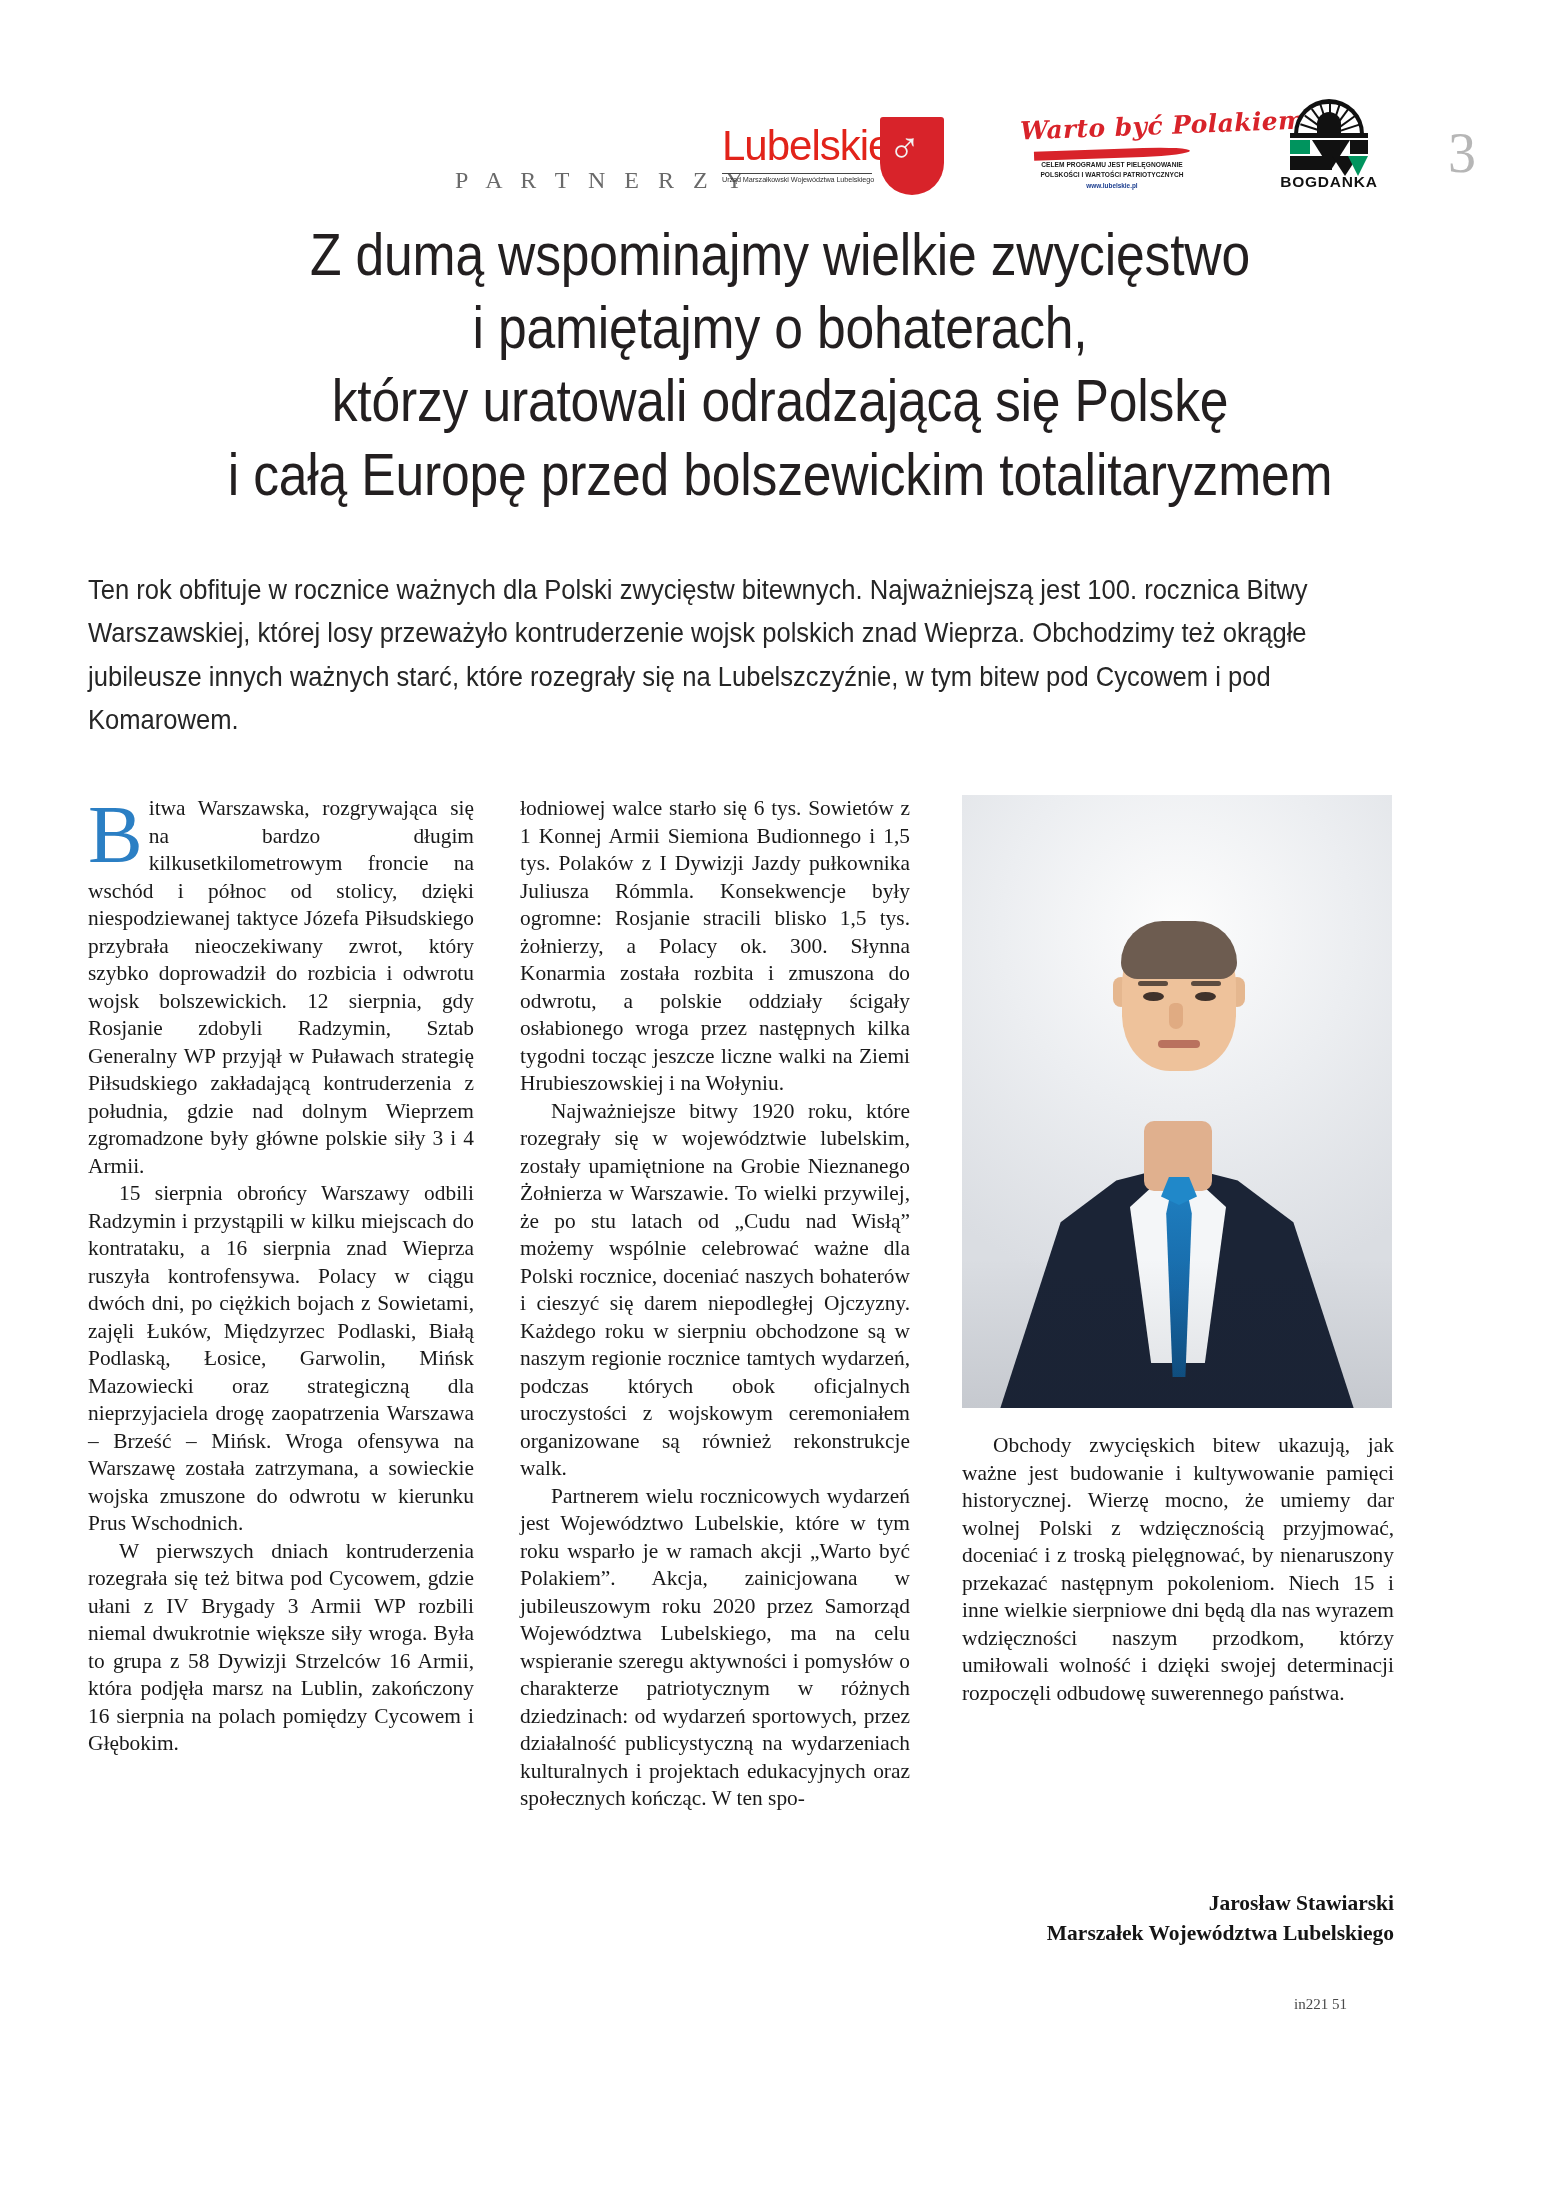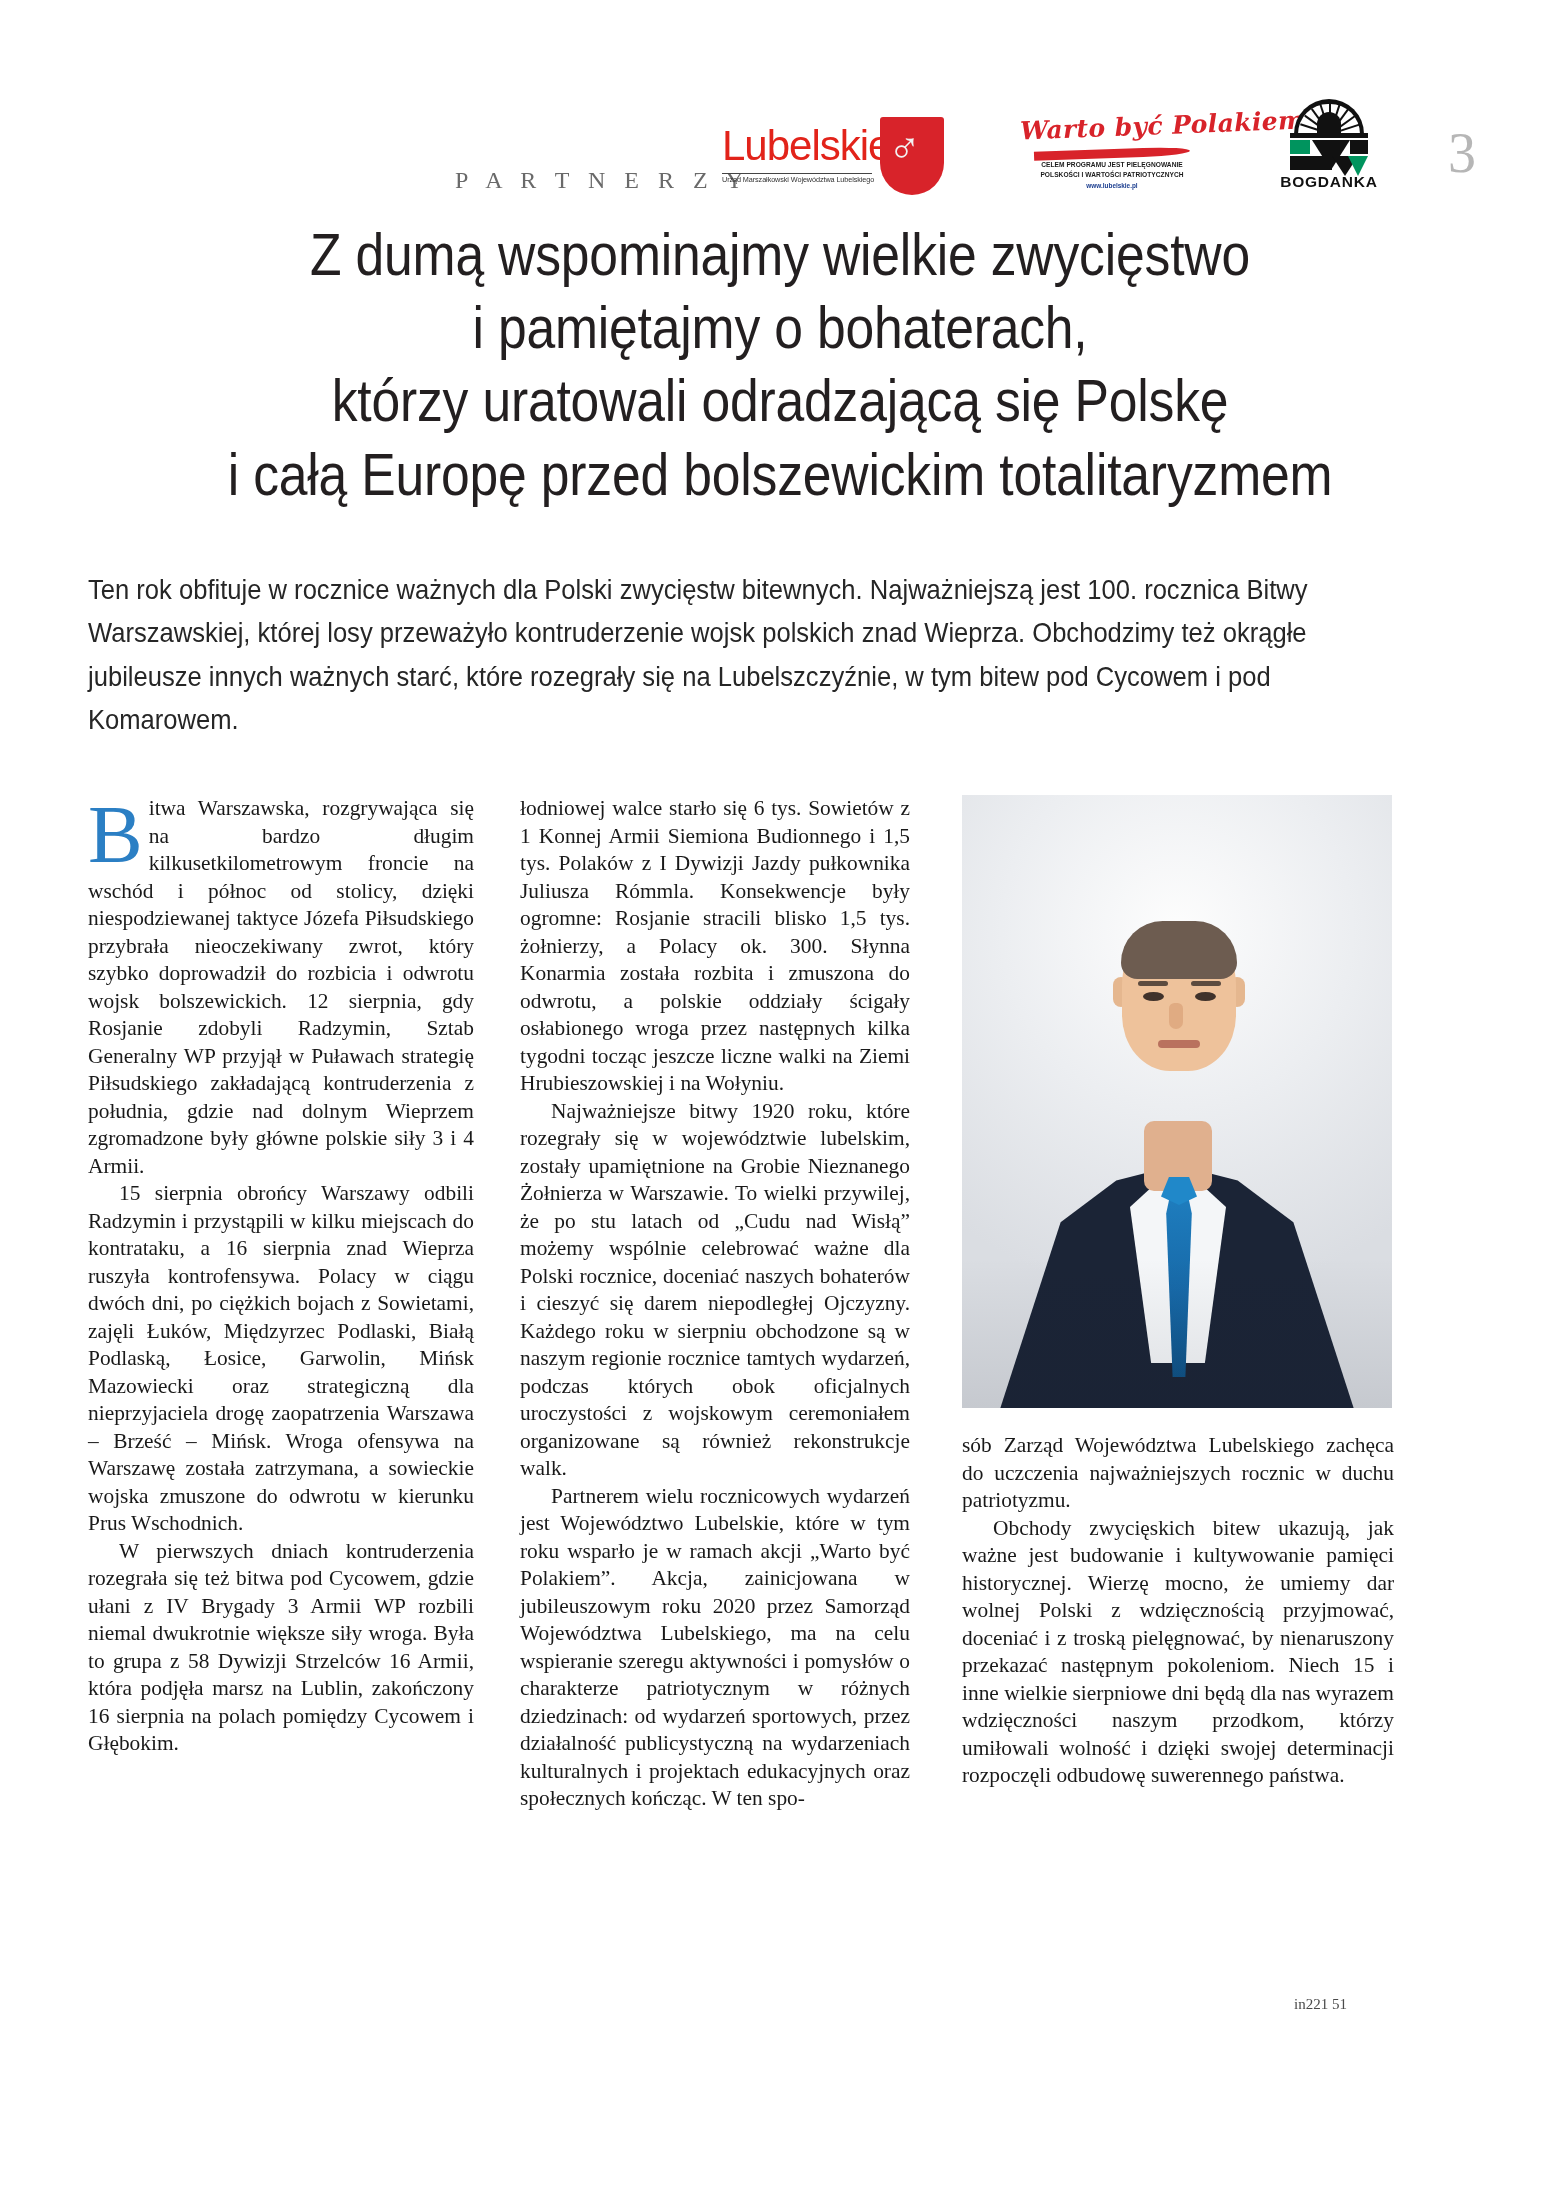--- a/index.html
+++ b/index.html
@@ -542,20 +542,23 @@
     <div class="pt-brow-l"></div>
     <div class="pt-brow-r"></div>
     <div class="pt-eye-l"></div>
     <div class="pt-eye-r"></div>
     <div class="pt-nose"></div>
     <div class="pt-mouth"></div>
     <div class="pt-shadow"></div>
   </div>
 
   <div class="col" id="col3">
-    <p class="noindent"><span>sób Zarząd Województwa Lubelskiego zachęca do uczczenia najważniejszych rocznic w duchu patriotyzmu.</span></p>
     <p><span>Obchody zwycięskich bitew ukazują, jak ważne jest budowanie i kultywowanie pamięci historycznej. Wierzę mocno, że umiemy dar wolnej Polski z wdzięcznością przyjmować, doceniać i z troską pielęgnować, by nienaruszony przekazać następnym pokoleniom. Niech 15 i inne wielkie sierpniowe dni będą dla nas wyrazem wdzięczności naszym przodkom, którzy umiłowali wolność i dzięki swojej determinacji rozpoczęli odbudowę suwerennego państwa.</span></p>
   </div>
 
+  <div class="signature">
+    <div>Jarosław Stawiarski</div>
+    <div>Marszałek Województwa Lubelskiego</div>
+  </div>
 
   <div class="footer-code">in221 51</div>
 
 </div>
 
 </body></html>

